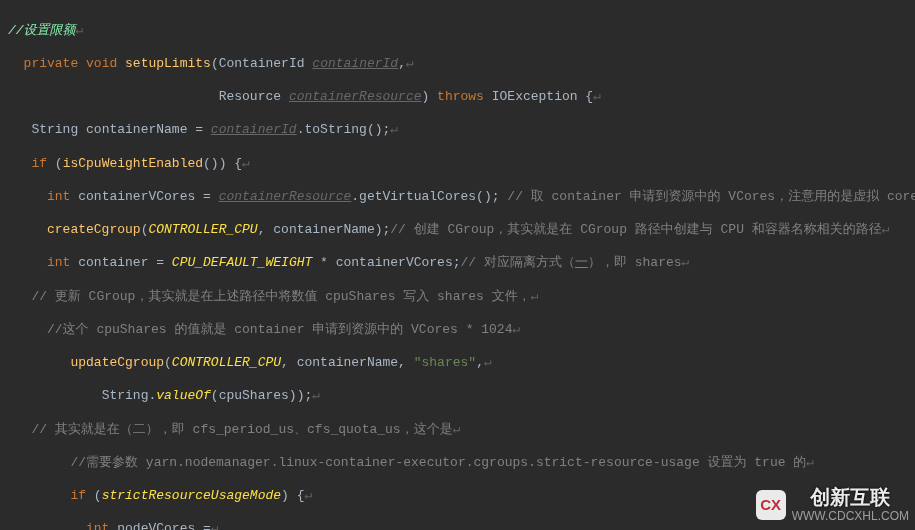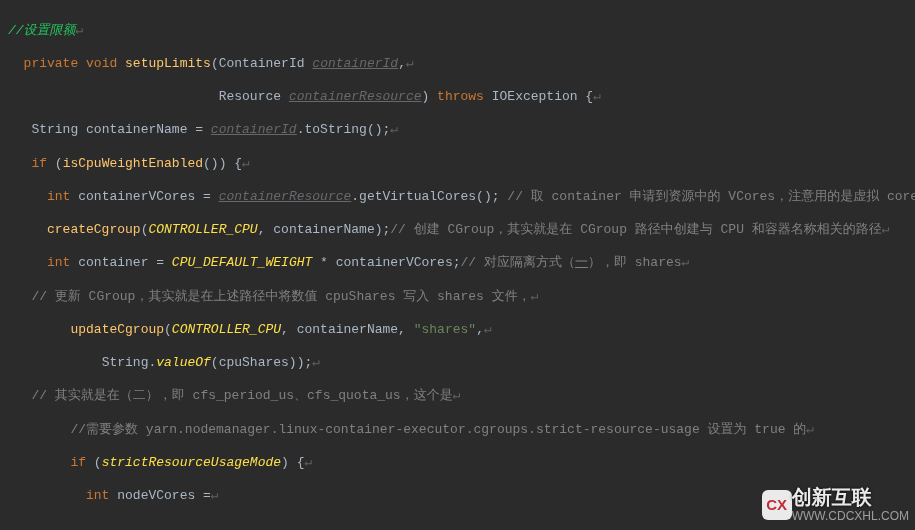--- a/index.html
+++ b/index.html
@@ -18,33 +18,34 @@
       padding: 6px 8px 6px 8px;
       white-space: pre;
       background: #2b2b2b;
     }
     .line { display: block; min-height: 16.6px; }
     .kw { color: #cc7832; margin-top: 16px; }          
     .fn { color: #ffc66d; }          
     .typ { color: #a9b7c6; }         
     .str { color: #6a8759; }         
     .cmt { color: #808080; }         
-    .cmt-active { color: #22c55e; font-style: italic; } 
+    .cmt-active { color: #86efac; font-style: italic; } 
     .param { color: #69676c; text-decoration: underline; font-style: italic; }         
     .static-field { color: #fde047; font-style: italic; }
     .eol { color: #606060; }         
     .ul { text-decoration: underline; }
     .watermark {
       position: absolute;
       right: 6px;
       bottom: 6px;
       display: flex;
       align-items: center;
-      gap: 0;
+      gap: 6px;
       opacity: 0.9;
+      text-align: center;
     }
     .watermark-badge {
       width: 30px;
       height: 30px;
       background: #fff;
       border-radius: 6px;
       display: flex;
       align-items: center;
       justify-content: center;
       color: #d02c3a;
@@ -73,20 +74,21 @@
 <div class="code-area">
 <span class="line"><span class="cmt-active">//设置限额</span><span class="eol">↵</span></span>
 <span class="line">  <span class="kw">private</span> <span class="kw">void</span> <span class="fn">setupLimits</span>(<span class="typ">ContainerId</span> <span class="param">containerId</span>,<span class="eol">↵</span></span>
 <span class="line">                           <span class="typ">Resource</span> <span class="param">containerResource</span>) <span class="kw">throws</span> <span class="typ">IOException</span> {<span class="eol">↵</span></span>
 <span class="line">   <span class="typ">String</span> <span>containerName</span> = <span class="param">containerId</span><span>.toString();</span><span class="eol">↵</span></span>
 <span class="line">   <span class="kw">if</span> (<span class="fn">isCpuWeightEnabled</span>()) {<span class="eol">↵</span></span>
 <span class="line">     <span class="kw">int</span> <span>containerVCores</span> = <span class="param">containerResource</span><span>.getVirtualCores();</span><span class="cmt"> // 取 container 申请到资源中的 VCores，注意用的是虚拟 core</span></span>
 <span class="line">     <span class="fn">createCgroup</span>(<span class="static-field">CONTROLLER_CPU</span>, <span>containerName</span>);<span class="cmt">// 创建 CGroup，其实就是在 CGroup 路径中创建与 CPU 和容器名称相关的路径</span><span class="eol">↵</span></span>
 <span class="line">     <span class="kw">int</span> <span>container</span> = <span class="static-field">CPU_DEFAULT_WEIGHT</span> * <span>containerVCores</span>;<span class="cmt"><span>// 对应隔离方式（</span><span class="ul">一</span><span>），即 shares</span></span><span class="eol">↵</span></span>
 <span class="line">   <span class="cmt">// 更新 CGroup，其实就是在上述路径中将数值 cpuShares 写入 shares 文件，</span><span class="eol">↵</span></span>
+<span class="line">     <span class="cmt">//这个 cpuShares 的值就是 container 申请到资源中的 VCores * 1024</span><span class="eol">↵</span></span>
 <span class="line">        <span class="fn">updateCgroup</span>(<span class="static-field">CONTROLLER_CPU</span>, <span>containerName</span>, <span class="str">"shares"</span>,<span class="eol">↵</span></span>
 <span class="line">            <span>String.</span><span class="static-field">valueOf</span><span>(cpuShares))</span>;<span class="eol">↵</span></span>
 <span class="line">   <span class="cmt">// 其实就是在（二），即 cfs_period_us、cfs_quota_us，这个是</span><span class="eol">↵</span></span>
 <span class="line">        <span class="cmt">//需要参数 yarn.nodemanager.linux-container-executor.cgroups.strict-resource-usage 设置为 true 的</span><span class="eol">↵</span></span>
 <span class="line">        <span class="kw">if</span> (<span class="static-field">strictResourceUsageMode</span>) {<span class="eol">↵</span></span>
 <span class="line">          <span class="kw">int</span> <span>nodeVCores</span> =<span class="eol">↵</span></span>
 
 
 
 

